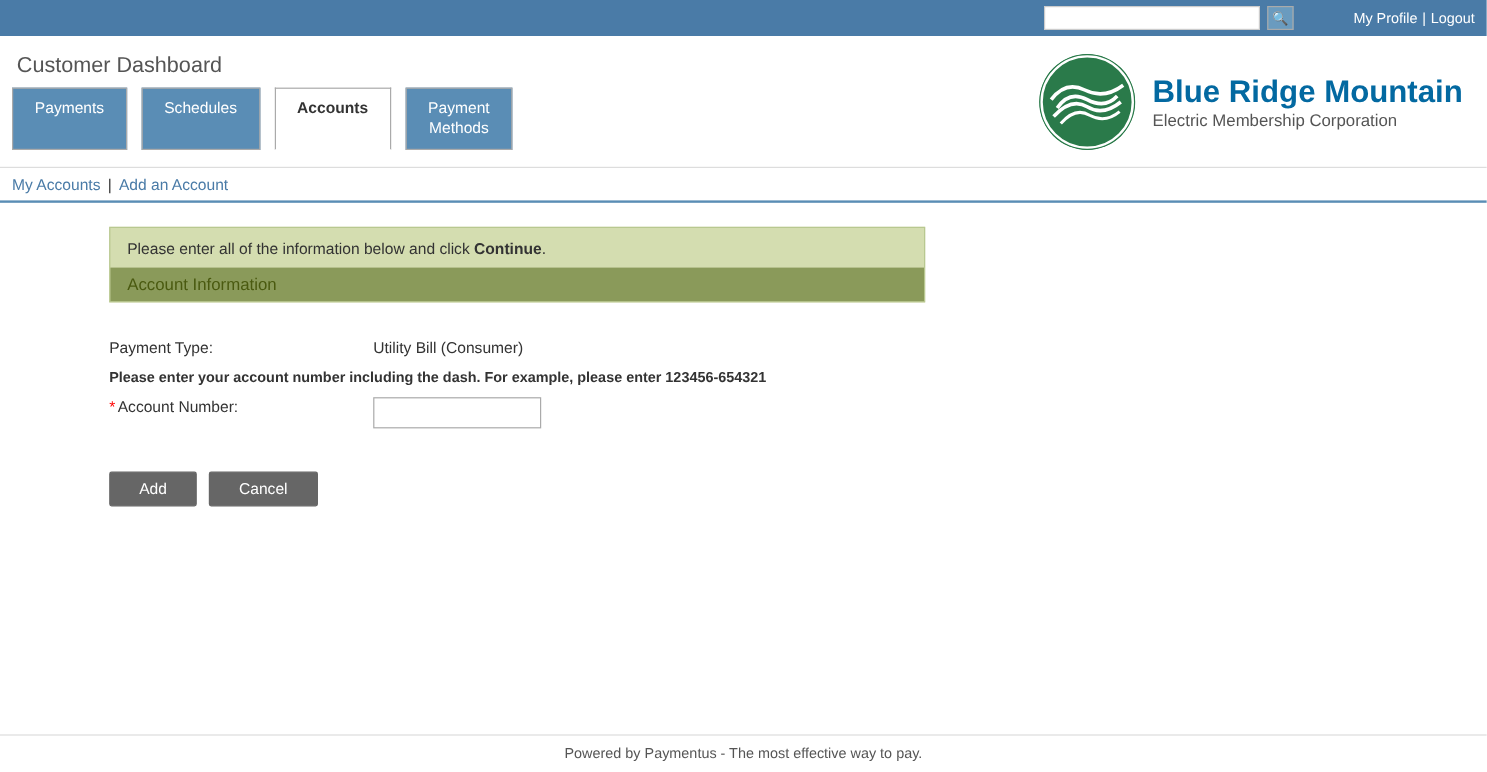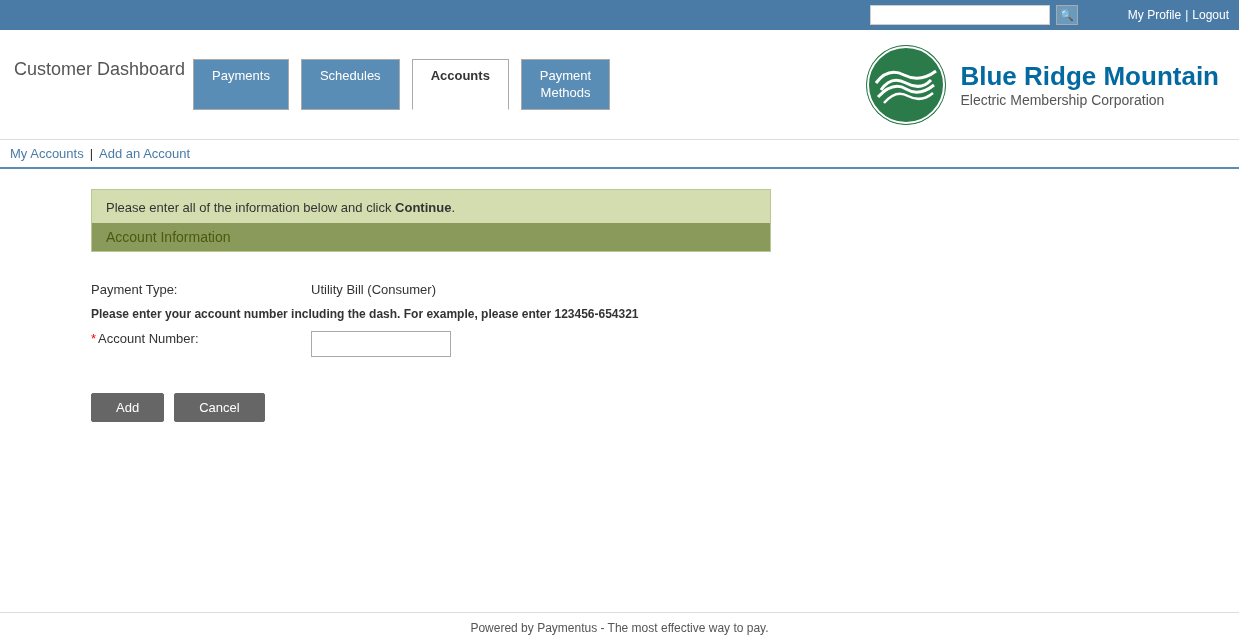--- a/index.html
+++ b/index.html
@@ -54,20 +54,21 @@
       background: #fff;
       display: flex;
       align-items: center;
       justify-content: space-between;
       padding: 0 0 0 10px;
       border-bottom: 1px solid #ddd;
       min-height: 110px;
     }
     #header-left {
       display: flex;
+      flex-direction: column;
       gap: 8px;
     }
     #customer-dashboard-title {
       font-size: 18px;
       color: #555;
       font-weight: normal;
       padding-left: 4px;
     }
     #nav-tabs {
       display: flex;

